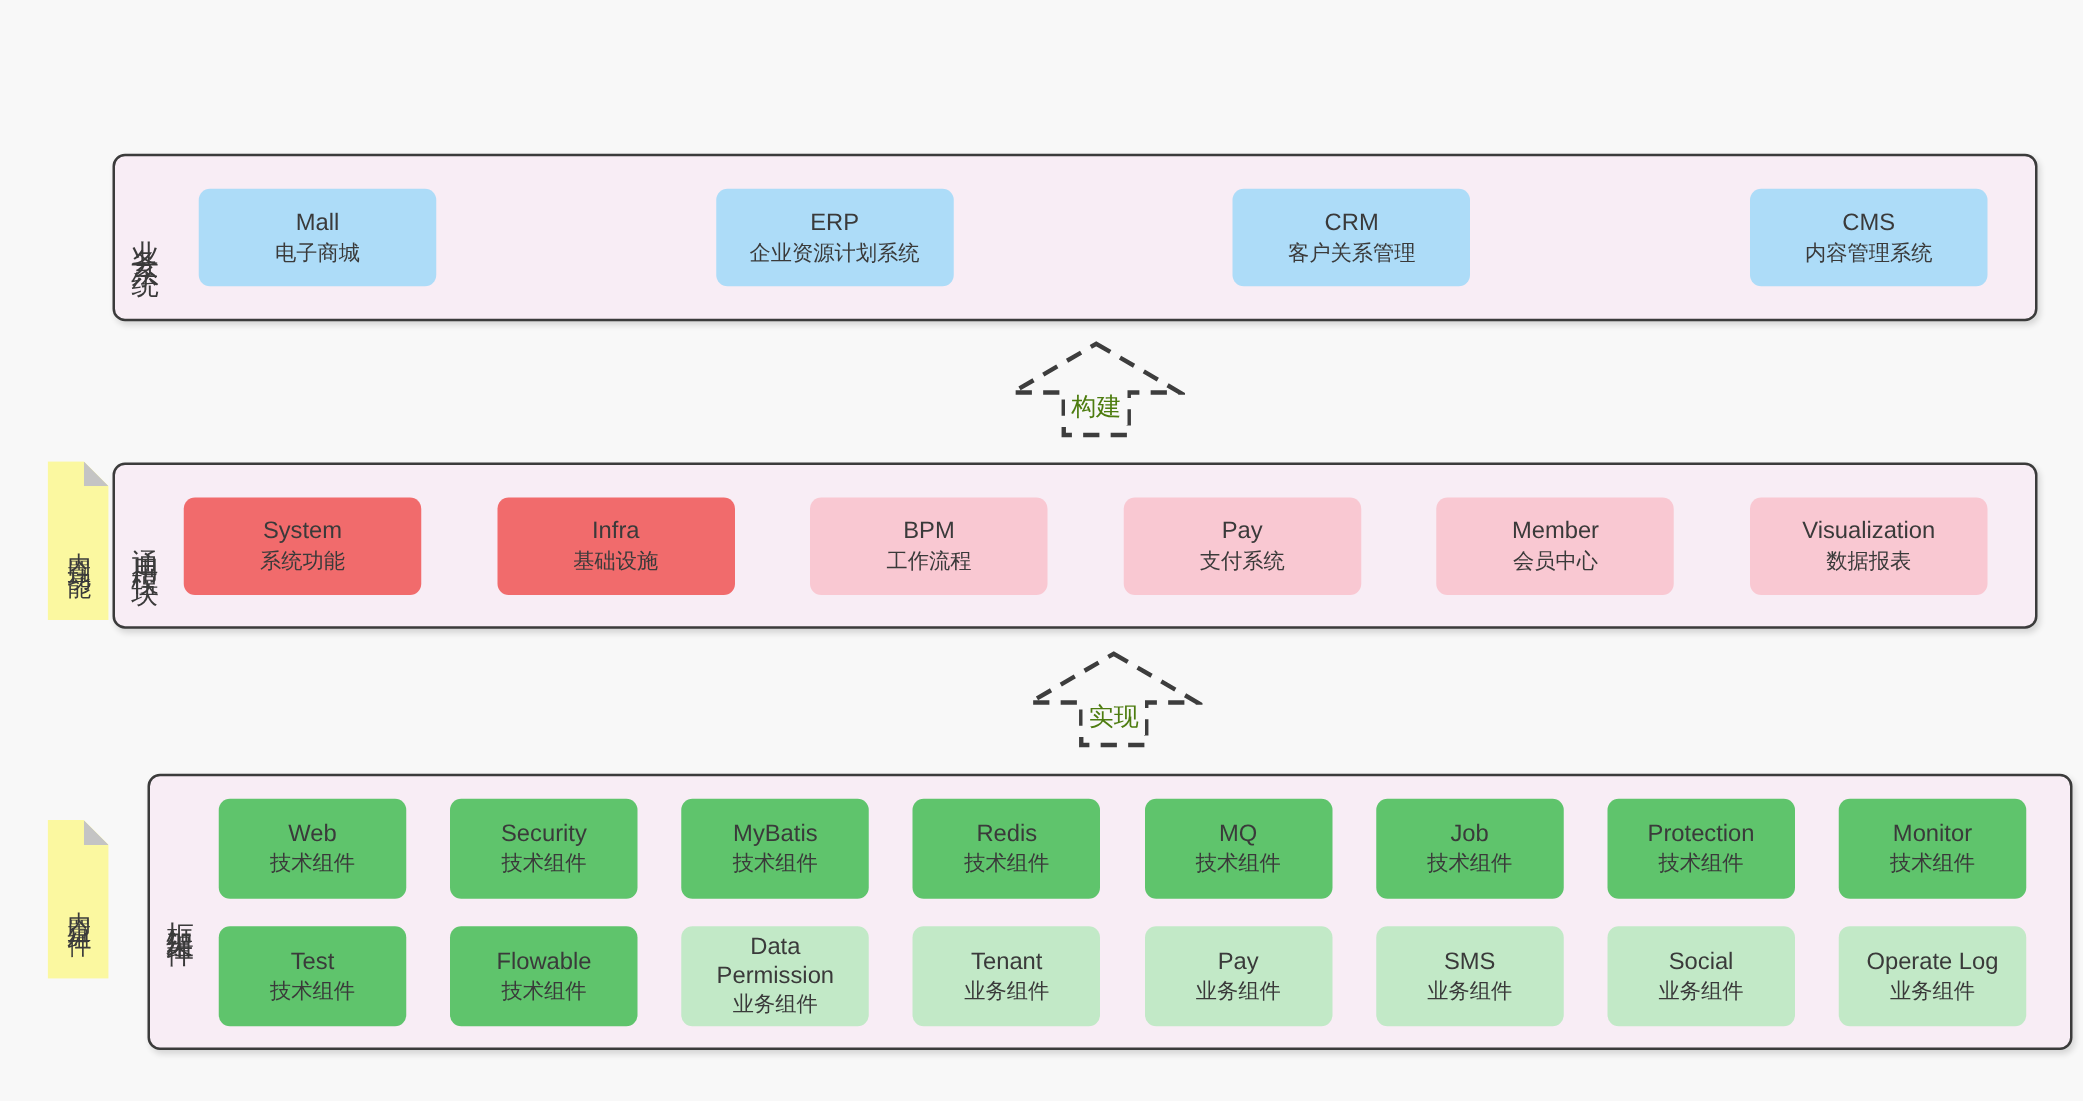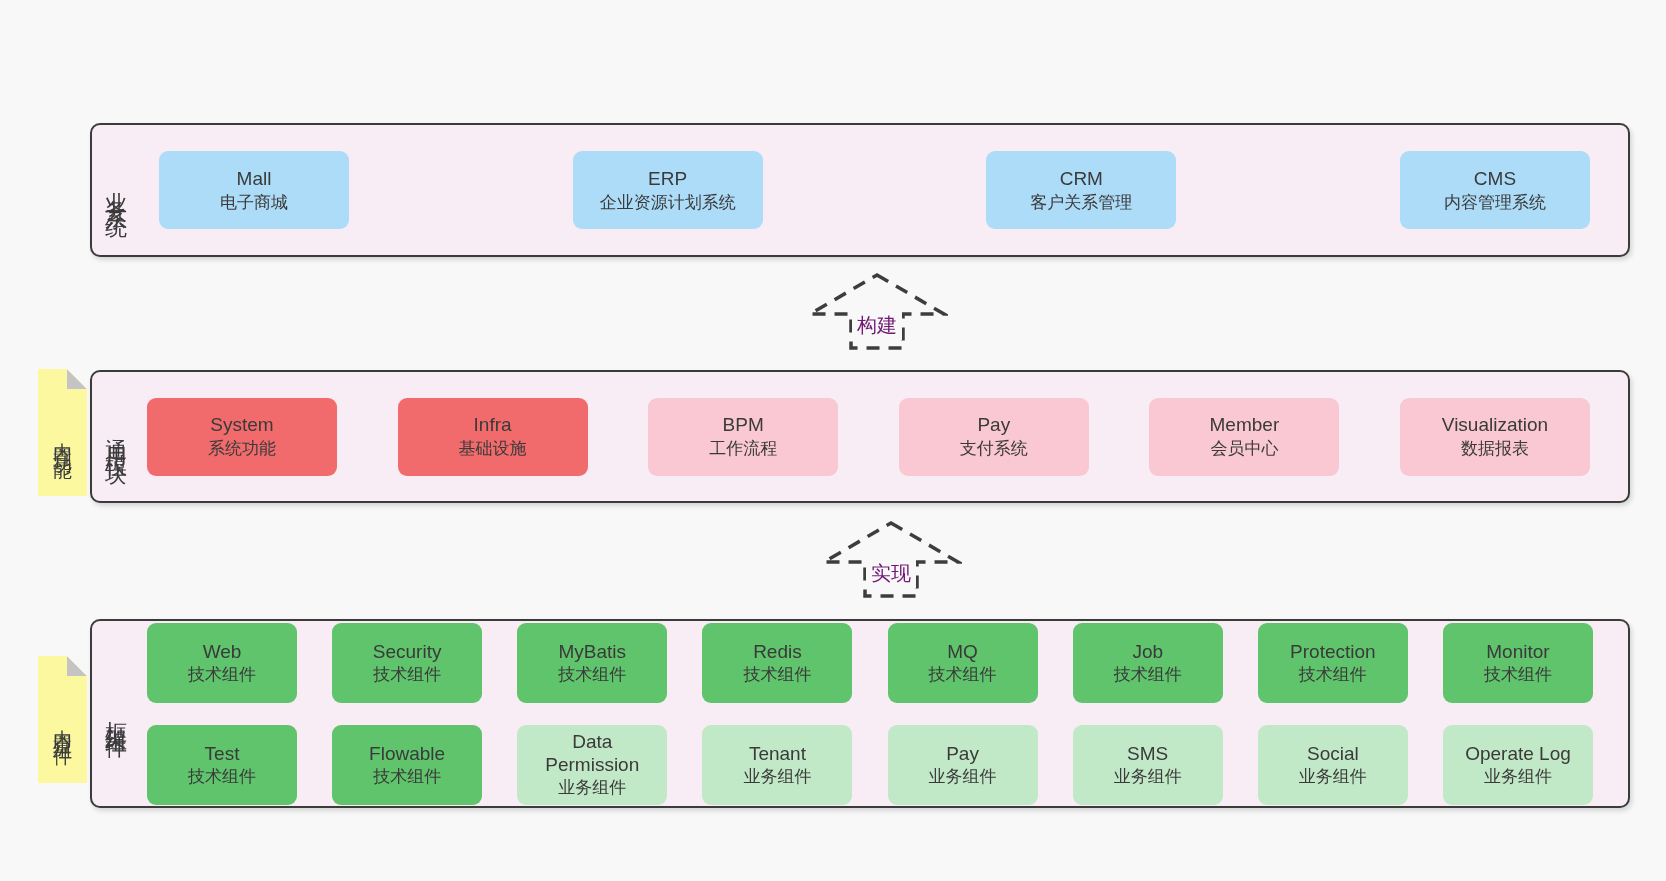--- a/index.html
+++ b/index.html
@@ -16,21 +16,21 @@
   }
   .band{
     position:absolute;left:90px;width:1540px;
     background:var(--band-bg);
     border:2px solid var(--band-border);border-radius:10px;
     box-shadow:2px 3px 5px rgba(0,0,0,.14);
     box-sizing:border-box;
   }
   .band1{top:123px;height:134px;}
   .band2{top:370px;height:133px;}
-  .band3{top:619px;height:189px;}
+  .band3{top:619px;height:221px;margin-left:28px;}
   .vlabel{
     position:absolute;left:9px;top:0;bottom:0;
     display:flex;align-items:center;justify-content:center;
     writing-mode:vertical-lr;text-orientation:upright;
     font-size:22px;letter-spacing:8px;color:var(--text);
   }
   .band3 .vlabel{letter-spacing:5px;}
   .boxrow{
     position:absolute;left:55px;right:38px;top:0;bottom:0;
     display:flex;align-items:center;justify-content:space-between;
@@ -71,21 +71,21 @@
     writing-mode:vertical-lr;text-orientation:upright;
     font-size:19px;letter-spacing:6px;color:var(--text);margin-top:12px;
   }
   .arrow{position:absolute;width:142px;height:81px;}
   .arrow1{left:806px;top:271px;}
   .arrow2{left:820px;top:519px;}
   .arrow svg{position:absolute;left:0;top:0;}
   .alabel{
     position:absolute;top:40px;left:50%;transform:translateX(-50%);
     background:var(--page-bg);padding:1px 5px;font-size:20px;white-space:nowrap;
-    color:#701a75;
+    color:#4d7c0f;
   }
 </style>
 </head>
 <body>
 
 <div>
 
   <section class="band band1">
     <div class="vlabel">业务系统</div>
     <div class="boxrow">

